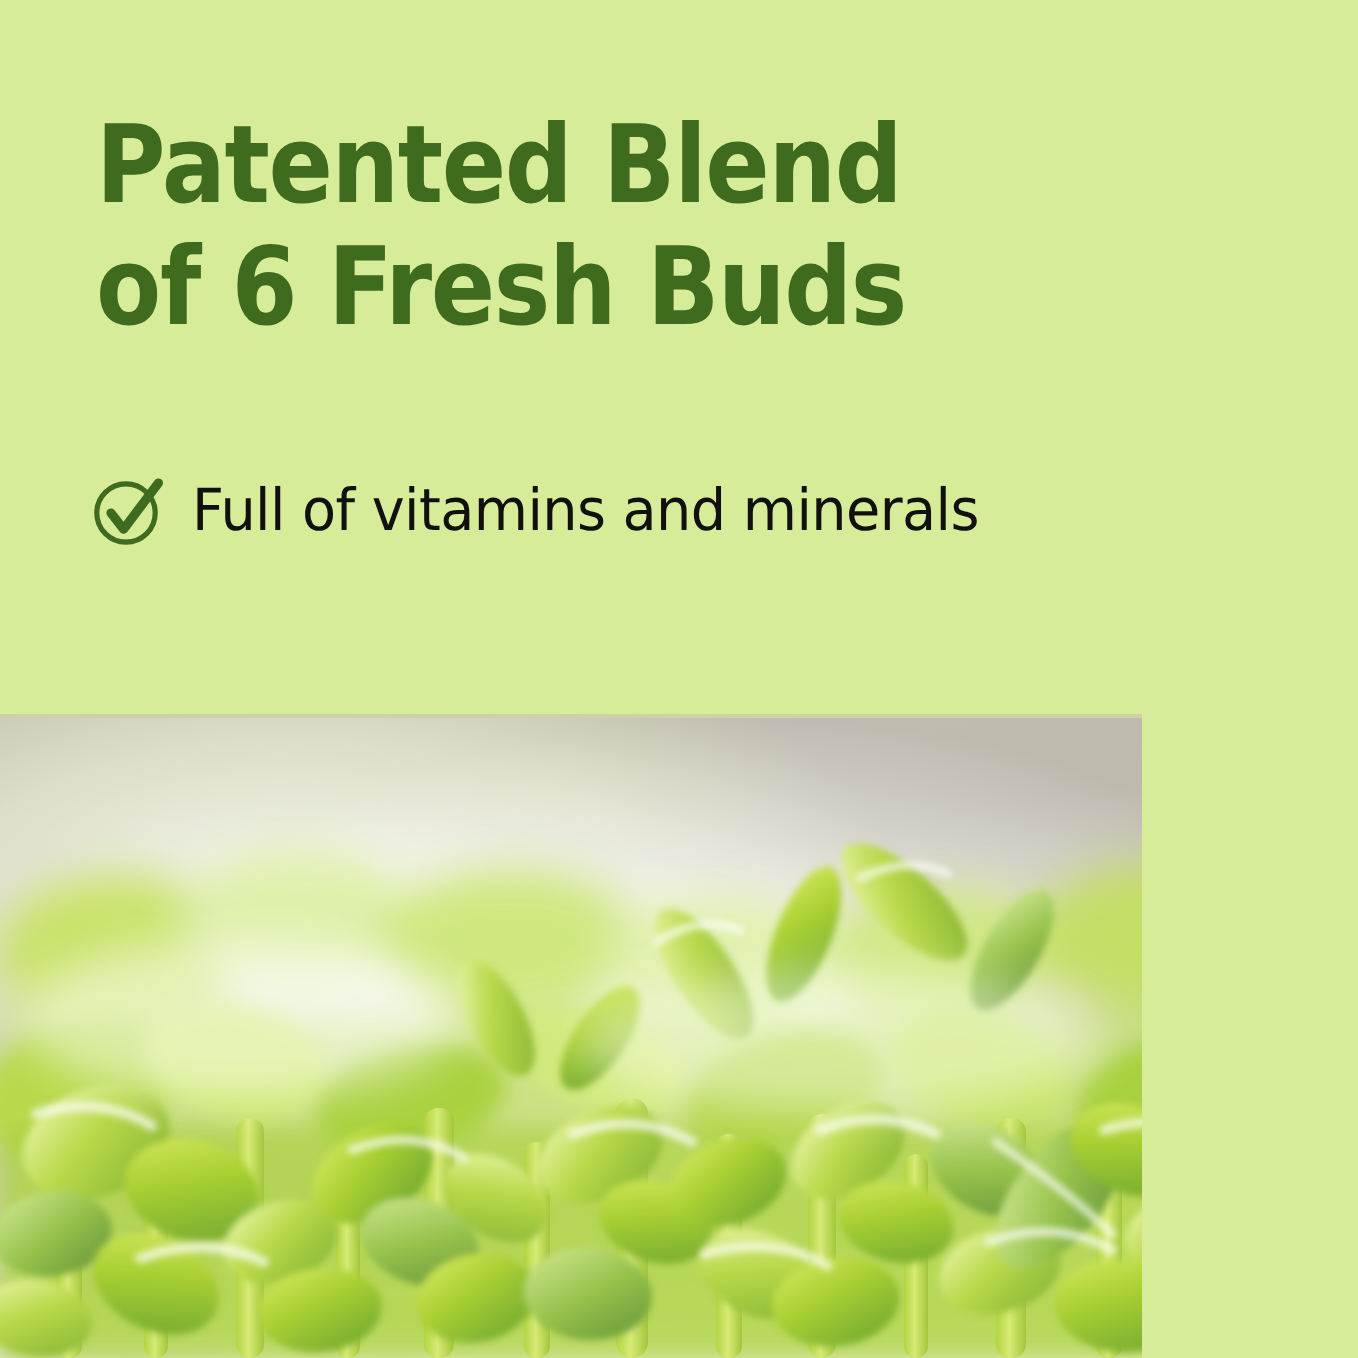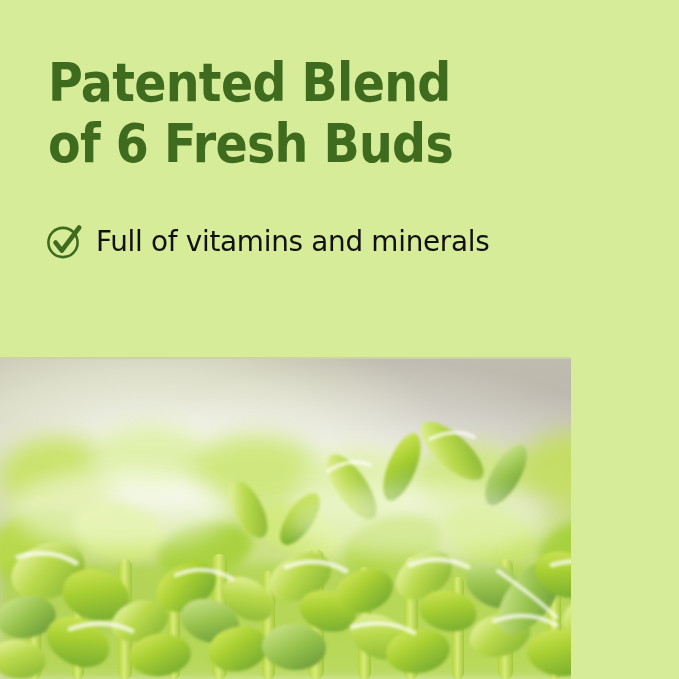--- a/index.html
+++ b/index.html
@@ -23,21 +23,21 @@
     font-family:"DejaVu Sans","Liberation Sans",sans-serif;
     font-weight:700;
     font-size:54px;
     line-height:1.13;
     letter-spacing:-0.8px;
     white-space:pre-line;
     transform:scaleX(0.88);
     transform-origin:left top;
   }
   #bullets{
-    position:absolute;left:44px;top:215px;width:620px;
+    position:absolute;left:44px;top:229px;width:620px;
   }
   .bullet{
     display:flex;align-items:center;
     height:52px;
   }
   .chk{
     flex:0 0 auto;width:40px;height:40px;margin-right:12px;display:block;
   }
   .btext{
     color:#10100e;

